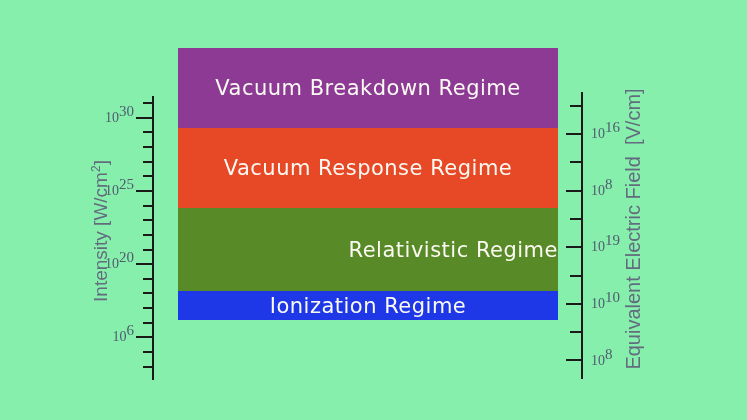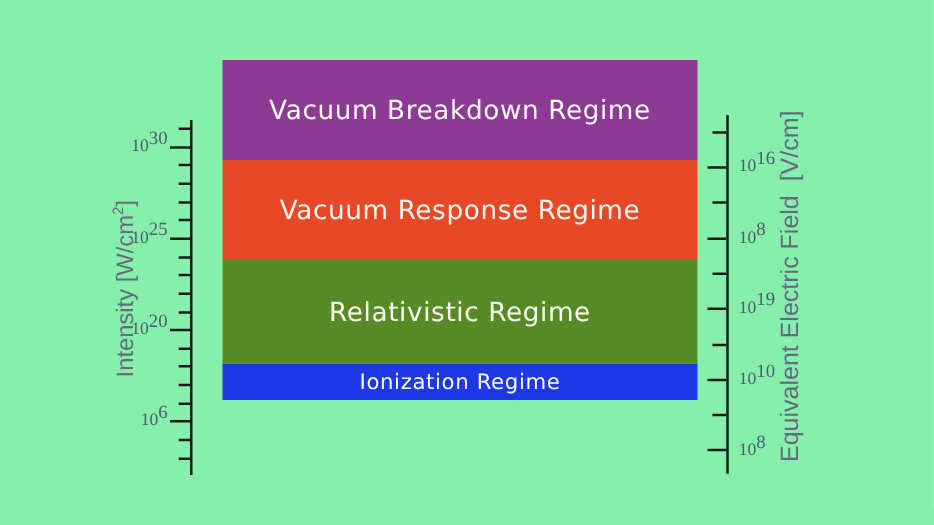--- a/index.html
+++ b/index.html
@@ -5,27 +5,27 @@
   html,body{margin:0;padding:0;}
   .stage{
     position:relative;width:747px;height:420px;overflow:hidden;
     background:#86efac;
     font-family:"DejaVu Sans",sans-serif;
   }
   
   .band{position:absolute;left:178px;width:380px;display:flex;align-items:center;justify-content:center;}
   .band-vb{top:48px;height:80px;background:#8d3a95;}
   .band-vr{top:128px;height:80px;background:#e74826;}
-  .band-rel{top:208px;height:83px;background:#598a28;}
+  .band-rel{top:208px;height:83px;background:#598a28;justify-content:flex-end;}
   .band-ion{top:291px;height:29px;background:#1e38e8;}
   .band-label{
     color:#fafaf2;font-size:21px;letter-spacing:.5px;white-space:nowrap;
     font-family:"DejaVu Sans",sans-serif;
   }
-  .band-ion .band-label{font-size:17px;}
+  .band-ion .band-label{font-size:21px;}
   .nonrel{
     position:absolute;left:178px;top:341px;width:380px;height:32px;
     display:flex;align-items:center;justify-content:center;
     color:#0d0d0d;font-size:22px;letter-spacing:.5px;white-space:nowrap;
   }
   
   .axis-line{position:absolute;width:2px;background:#1a1a1a;}
   .axis-left{left:152px;top:96px;height:284px;}
   .axis-right{left:581px;top:92px;height:287px;}
   .tick{position:absolute;height:2px;background:#1a1a1a;}

